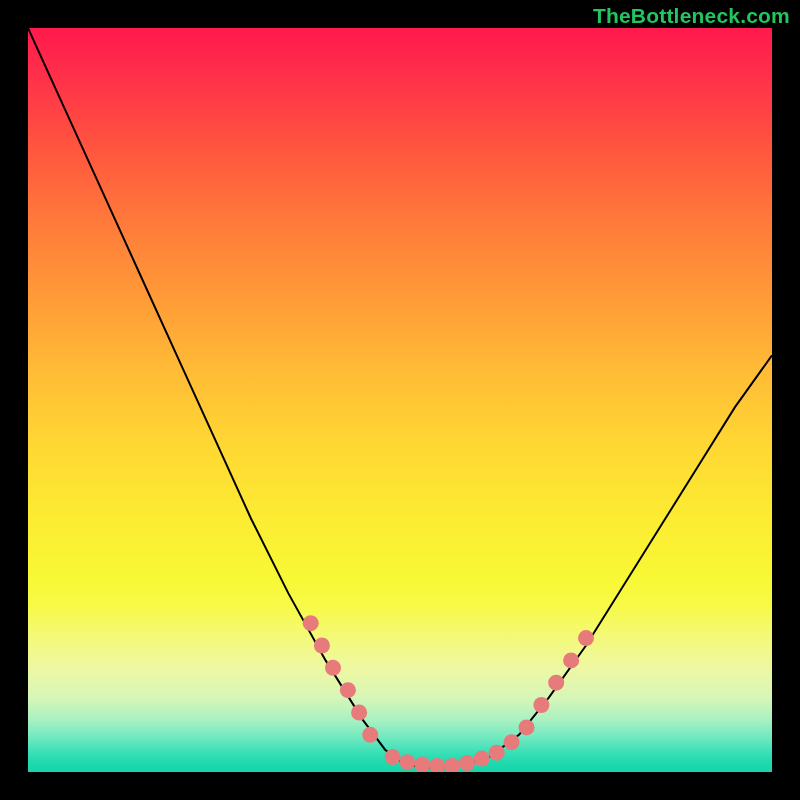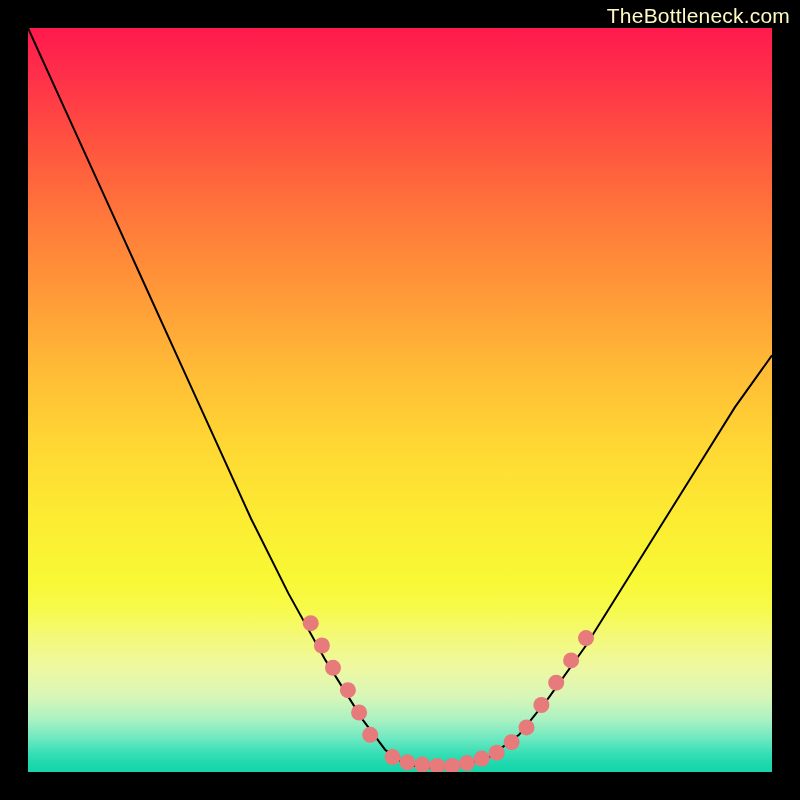--- a/index.html
+++ b/index.html
@@ -60,22 +60,22 @@
     top: 0;
     width: 100%;
     height: 100%;
   }
   .watermark {
     position: absolute;
     top: 4px;
     right: 10px;
     font-family: Arial, Helvetica, sans-serif;
     font-size: 21px;
-    font-weight: 400;
-    color: #fef9c3;
+    font-weight: 700;
+    color: #22c55e;
     letter-spacing: 0.2px;
   }
 </style>
 </head>
 <body>
 
 <div class="frame">
   <div class="plot-area">
     <div class="gradient"></div>
     <svg class="curve-svg" viewBox="0 0 744 744" preserveAspectRatio="none">

